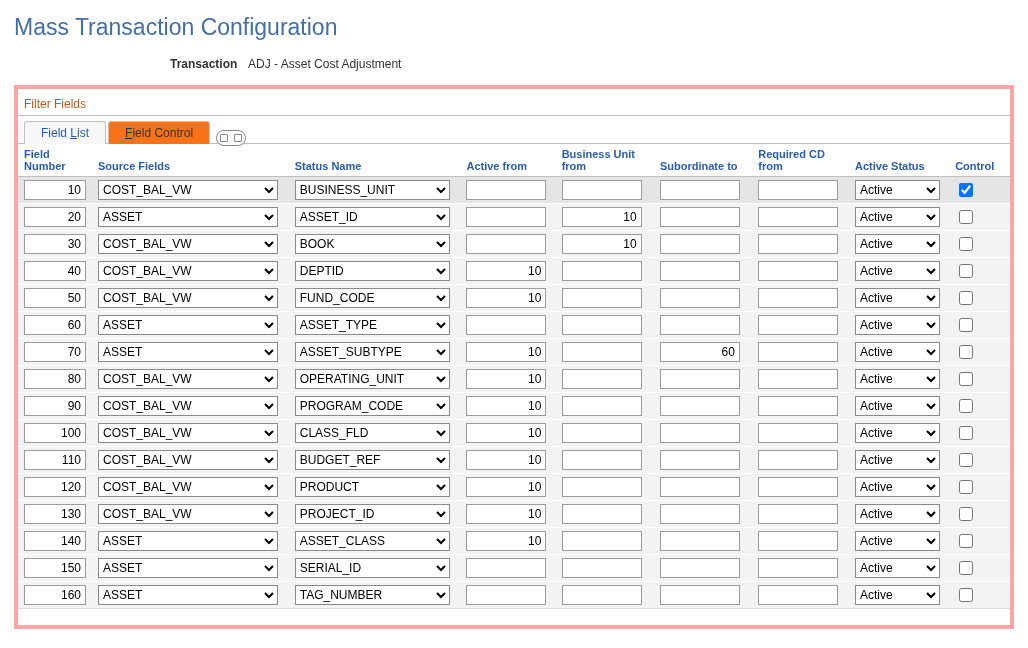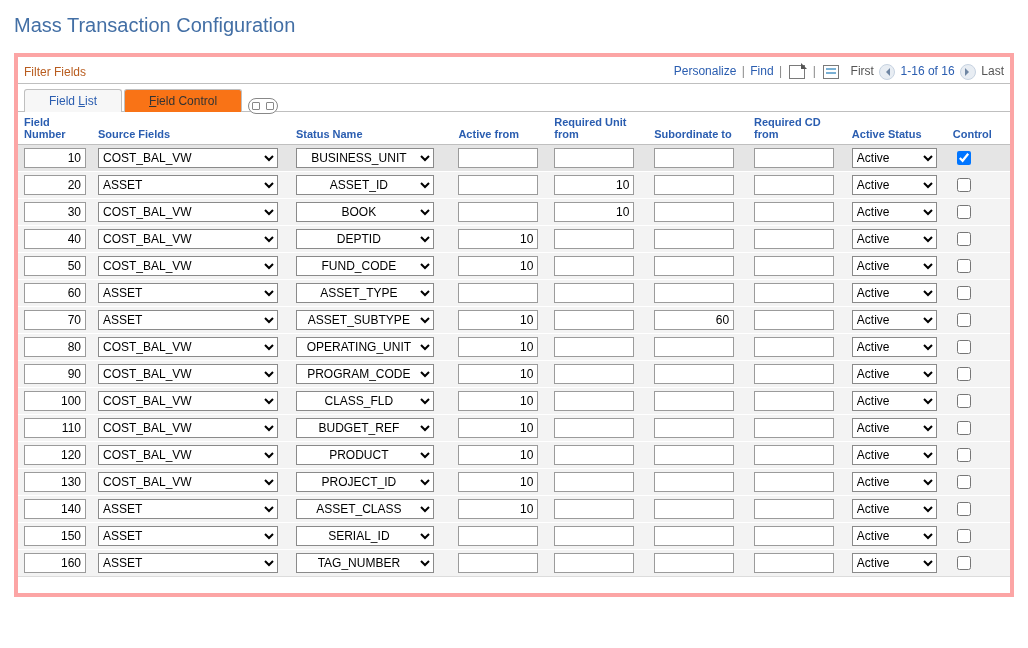--- a/index.html
+++ b/index.html
@@ -8,21 +8,21 @@
     font-size: 12px;
     color: #333;
     background: #fff;
   }
   .page {
     padding: 8px 14px 12px 14px;
     width: 1000px;
   }
   .page-title {
     color: #436fa5;
-    font-size: 20px;
+    font-size: 23px;
     font-weight: 400;
     margin: 6px 0 16px 0;
   }
   .trans-line {
     margin: 0 0 14px 156px;
   }
   .trans-label { font-weight: bold; color: #333; margin-right: 8px; }
   .trans-val   { color: #333; }
   .grid-wrap {
     border: 4px solid #fca5a5;
@@ -65,21 +65,21 @@
   }
   .nav-arrow.left::after  { left:2px;  border-right-color:#6f86a3; }
   .nav-arrow.right::after { right:2px; border-left-color:#6f86a3; }
   .tabbar {
     display:flex; align-items:flex-end; padding:4px 6px 0 6px; gap:2px;
     border-bottom:1px solid #bfbfbf;
     background:#fff;
   }
   .tab {
     border:1px solid #bfbfbf; border-bottom:none;
-    padding:4px 24px; font-size:12px; cursor:pointer;
+    padding:4px 16px; font-size:12px; cursor:pointer;
     border-top-left-radius:3px; border-top-right-radius:3px;
     background:#f7f7f7;
     position:relative; top:1px;
   }
   .tab a { color:#2a5db0; text-decoration:none; }
   .tab.active { background:#f97316; color:#333; }
   .tab.active a { color:#333; }
   .tab-u { text-decoration: underline; }
   .tab-ico {
     display:inline-block; width:28px; height:14px; border:1px solid #888;
@@ -106,77 +106,65 @@
     background:#f3f3f3;
     border-top:1px solid #fff;
   }
   table.grid tbody tr:first-child td { background:#e5e5e5; }
   .num-in {
     width:52px; height:18px; border:1px solid #9b9b9b; text-align:right;
     padding:0 4px; font:12px Arial;
   }
   .sel { height:20px; font:12px Arial; border:1px solid #8a8a8a; background:#fff; }
   .sel.src { width:180px; }
-  .sel.fld { width:138px;text-align:center; }
+  .sel.fld { width:155px; }
   .sel.stat{ width:85px; }
   .txt-in { width:70px; height:18px; border:1px solid #9b9b9b; padding:0 4px; font:12px Arial; text-align:right;}
   .chk { width:14px; height:14px; }
   .hscroll {
     height:16px; overflow-x:scroll; overflow-y:hidden;
     border-top:1px solid #dcdcdc;
   }
   .hscroll-inner { width:200%; height:1px; }
 </style>
 </head>
 <body>
 
 <div class="page">
   <div class="page-title">Mass Transaction Configuration</div>
 
+  <div class="trans-line">
+    <span class="trans-label">Transaction</span>
+    <span class="trans-val">ADJ - Asset Cost Adjustment</span>
+  </div>
 
   <div class="grid-wrap">
     <div class="grid-captionbar">
       <span class="filter-title">Filter Fields</span>
-      <span class="capright">
-        <a href="#">Personalize</a>
-        <span class="capsep">|</span>
-        <a href="#">Find</a>
-        <span class="capsep">|</span>
-        <span class="cap-ico popout"></span>
-        <span class="capsep">|</span>
-        <span class="cap-ico tbl"></span>
-        <span class="firstlast">
-          <span>First</span>
-          <span class="nav-arrow left"></span>
-          <a href="#">1-16 of 16</a>
-          <span class="nav-arrow right"></span>
-          <span>Last</span>
-        </span>
-      </span>
     </div>
 
     <div class="tabbar">
       <div class="tab">
         <a href="#">Field <span class="tab-u">L</span>ist</a>
       </div>
       <div class="tab active">
         <a href="#"><span class="tab-u">F</span>ield Control</a>
       </div>
       <span class="tab-ico"></span>
     </div>
 
     <div class="grid-scroll">
     <table class="grid">
       <thead>
         <tr>
           <th style="width:60px">Field Number</th>
           <th style="width:195px">Source Fields</th>
           <th style="width:170px">Status Name</th>
           <th style="width:90px">Active from</th>
-          <th style="width:100px">Required Unit from</th>
+          <th style="width:100px">Business Unit from</th>
           <th style="width:100px">Subordinate to</th>
           <th style="width:95px">Required CD from</th>
           <th style="width:95px">Active Status</th>
           <th style="width:70px">Control</th>
         </tr>
       </thead>
       <tbody id="grid-body">
             <tr>
               <td><input class="num-in" value="10" style=""></td>
               <td><select class="sel src"><option>COST_BAL_VW</option></select></td>

